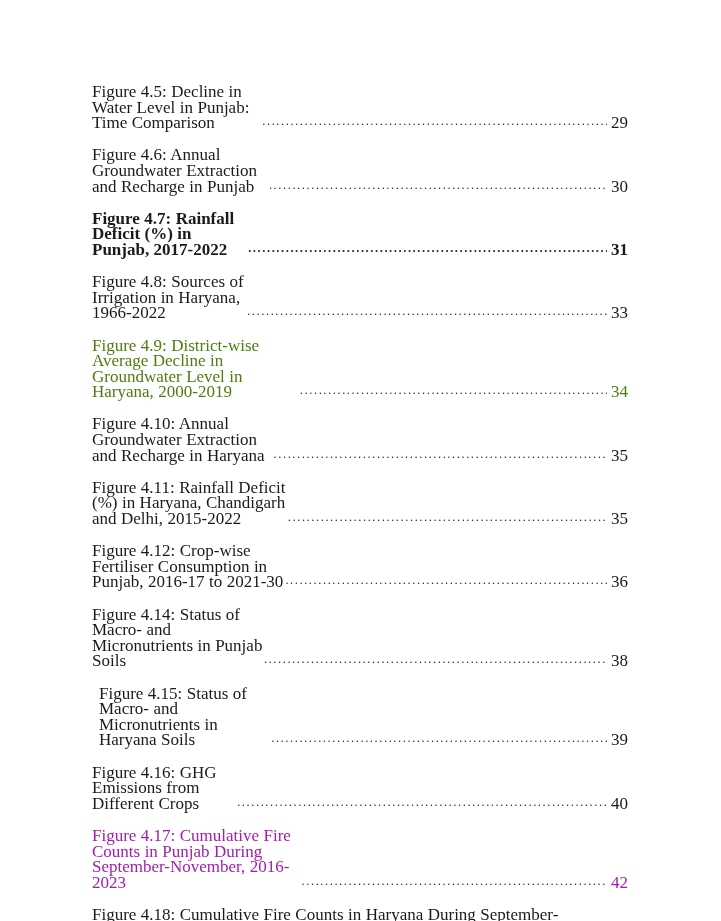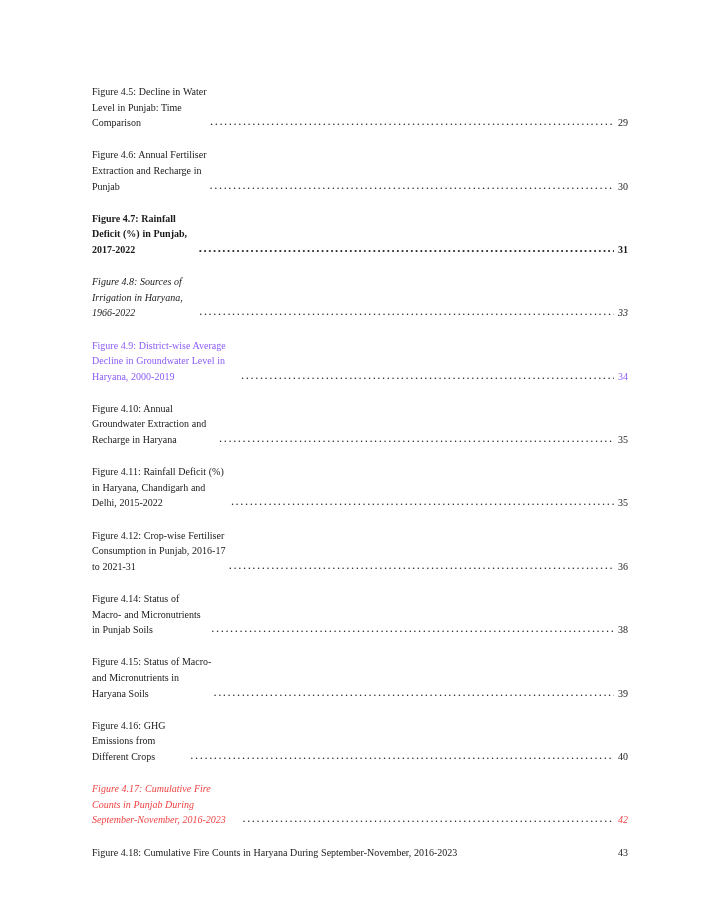--- a/index.html
+++ b/index.html
@@ -20,21 +20,21 @@
     height: 921px;
     background: #ffffff;
     box-sizing: border-box;
     padding: 84px 93px 0 92px;
   }
   .toc-list {
     display: block;
   }
   
   .toc-entry {
-    font-size: 10px;
+    font-size: 17px;
     line-height: 15.6px;
     margin-bottom: 16.6px;
     text-align: left;
     word-spacing: 0.2px;
     color: #1a1a1a;
     position: relative;
   }
   .toc-entry .row {
     display: flex;
     align-items: flex-end;
@@ -76,43 +76,43 @@
     <div class="toc-entry" style="color: rgb(26, 26, 26);">
       <div class="row">
         <span class="title">Figure 4.5: Decline in Water Level in Punjab: Time Comparison</span>
         <span class="leader"></span>
         <span class="pageno">29</span>
       </div>
     </div>
 
     <div class="toc-entry" style="color: rgb(26, 26, 26);">
       <div class="row">
-        <span class="title">Figure 4.6: Annual Fertiliser Extraction and Recharge in Punjab</span>
+        <span class="title">Figure 4.6: Annual Groundwater Extraction and Recharge in Punjab</span>
         <span class="leader"></span>
         <span class="pageno">30</span>
       </div>
     </div>
 
     <div class="toc-entry" style="color: rgb(26, 26, 26); font-weight: bold;">
       <div class="row">
         <span class="title">Figure 4.7: Rainfall Deficit (%) in Punjab, 2017-2022</span>
         <span class="leader"></span>
         <span class="pageno">31</span>
       </div>
     </div>
 
-    <div class="toc-entry" style="color: rgb(26, 26, 26); font-style: italic;">
+    <div class="toc-entry" style="color: rgb(26, 26, 26);">
       <div class="row">
         <span class="title">Figure 4.8: Sources of Irrigation in Haryana, 1966-2022</span>
         <span class="leader"></span>
         <span class="pageno">33</span>
       </div>
     </div>
 
-    <div class="toc-entry" style="color: #8b5cf6;">
+    <div class="toc-entry" style="color: #4d7c0f;">
       <div class="row">
         <span class="title">Figure 4.9: District-wise Average Decline in Groundwater Level in Haryana, 2000-2019</span>
         <span class="leader"></span>
         <span class="pageno">34</span>
       </div>
     </div>
 
     <div class="toc-entry" style="color: rgb(26, 26, 26); font-family: Liberation Serif, serif;">
       <div class="row">
         <span class="title">Figure 4.10: Annual Groundwater Extraction and Recharge in Haryana</span>
@@ -124,52 +124,52 @@
     <div class="toc-entry" style="color: rgb(26, 26, 26);">
       <div class="row">
         <span class="title">Figure 4.11: Rainfall Deficit (%) in Haryana, Chandigarh and Delhi, 2015-2022</span>
         <span class="leader"></span>
         <span class="pageno">35</span>
       </div>
     </div>
 
     <div class="toc-entry" style="color: rgb(26, 26, 26);">
       <div class="row">
-        <span class="title">Figure 4.12: Crop-wise Fertiliser Consumption in Punjab, 2016-17 to 2021-31</span>
+        <span class="title">Figure 4.12: Crop-wise Fertiliser Consumption in Punjab, 2016-17 to 2021-30</span>
         <span class="leader"></span>
         <span class="pageno">36</span>
       </div>
     </div>
 
 
     <div class="toc-entry" style="color: rgb(26, 26, 26);">
       <div class="row">
         <span class="title">Figure 4.14: Status of Macro- and Micronutrients in Punjab Soils</span>
         <span class="leader"></span>
         <span class="pageno">38</span>
       </div>
     </div>
 
-    <div class="toc-entry" style="color: rgb(26, 26, 26);">
+    <div class="toc-entry" style="color: rgb(26, 26, 26); margin-left: 7px;">
       <div class="row">
         <span class="title">Figure 4.15: Status of Macro- and Micronutrients in Haryana Soils</span>
         <span class="leader"></span>
         <span class="pageno">39</span>
       </div>
     </div>
 
     <div class="toc-entry" style="color: rgb(26, 26, 26);">
       <div class="row">
         <span class="title">Figure 4.16: GHG Emissions from Different Crops</span>
         <span class="leader"></span>
         <span class="pageno">40</span>
       </div>
     </div>
 
-    <div class="toc-entry" style="color: #ef4444; font-style: italic;">
+    <div class="toc-entry" style="color: #a21caf;">
       <div class="row">
         <span class="title">Figure 4.17: Cumulative Fire Counts in Punjab During September-November, 2016-2023</span>
         <span class="leader"></span>
         <span class="pageno">42</span>
       </div>
     </div>
 
     <div class="toc-entry no-leader" style="color: rgb(26, 26, 26);">
       <div class="row">
         <span class="title">Figure 4.18: Cumulative Fire Counts in Haryana During September-November, 2016-2023</span>

